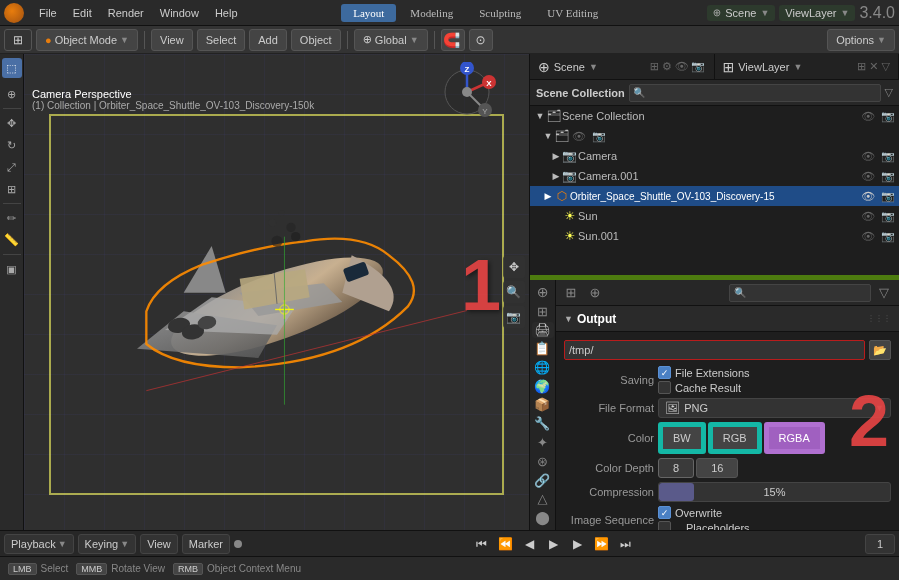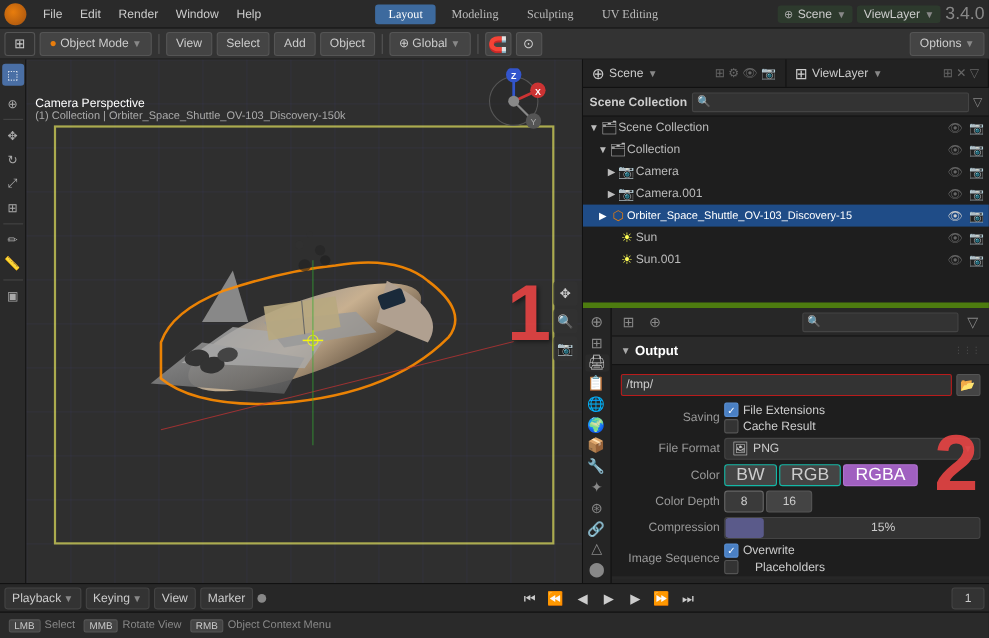--- a/index.html
+++ b/index.html
@@ -433,26 +433,26 @@
     }
     .prop-dropdown .dd-icon { font-size: 12px; }
     .prop-dropdown .dd-arrow { margin-left: auto; font-size: 9px; color: #888; }
 
     
     .color-btn-group {
       display: flex;
       gap: 2px;
     }
     .color-btn {
-      height: 20px;
+      height: 32px;
       padding: 0 10px;
-      border: 1px solid #14b8a6;
-      border-radius: 3px;
-      cursor: pointer;
-      font-size: 16px;
+      border: 5px solid #14b8a6;
+      border-radius: 3px;
+      cursor: pointer;
+      font-size: 11px;
       color: #ccc;
       background: #444;
     }
     .color-btn.active {
       background: #a060c0;
       border-color: #b070d0;
       color: #fff;
     }
 
     
@@ -489,21 +489,20 @@
       height: 100%;
       background: #5a5a8a;
       border-radius: 3px;
     }
     .progress-bar-label {
       position: absolute;
       top: 50%; left: 50%;
       transform: translate(-50%, -50%);
       font-size: 11px;
       color: #ccc;
-      margin-left: 28px;
     }
 
     
     .collapsible-section {
       border-top: 1px solid #2a2a2a;
     }
 
     
     .status-bar {
       height: 24px;
@@ -853,21 +852,20 @@
         <span class="label">Scene Collection</span>
         <div class="tree-item-right">
           <span class="eye-icon">👁</span>
           <span class="cam-icon">📷</span>
         </div>
       </div>
       <div class="tree-item">
         <span class="indent" style="width:8px;"></span>
         <span class="arrow">▼</span>
         <span class="icon">🗂</span>
-        <span class="label">Collection</span>
         <div class="tree-item-right">
           <span class="eye-icon">👁</span>
           <span class="cam-icon">📷</span>
         </div>
       </div>
       <div class="tree-item">
         <span class="indent" style="width:16px;"></span>
         <span class="arrow">▶</span>
         <span class="icon" style="color:#7ec8e3;">📷</span>
         <span class="label">Camera</span>

